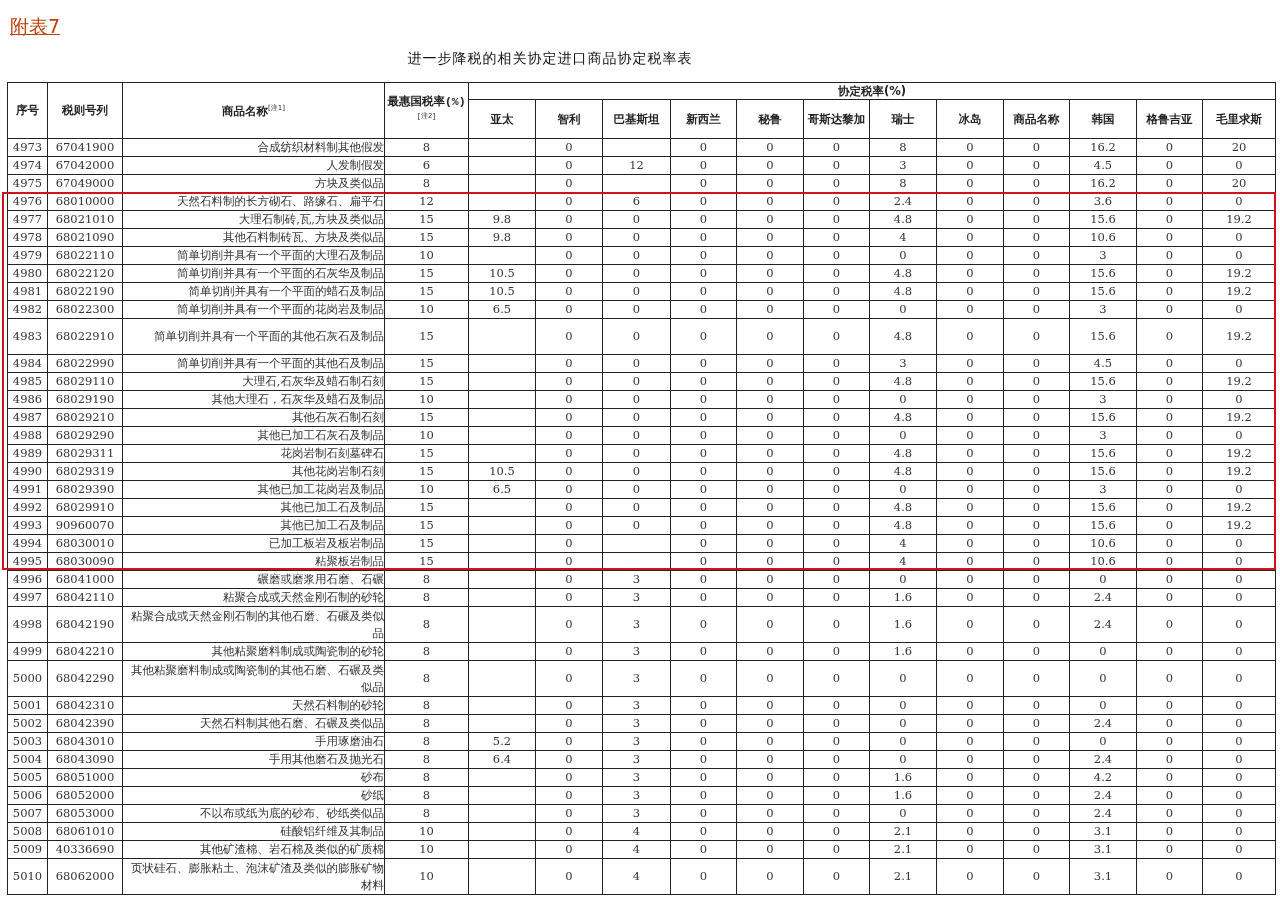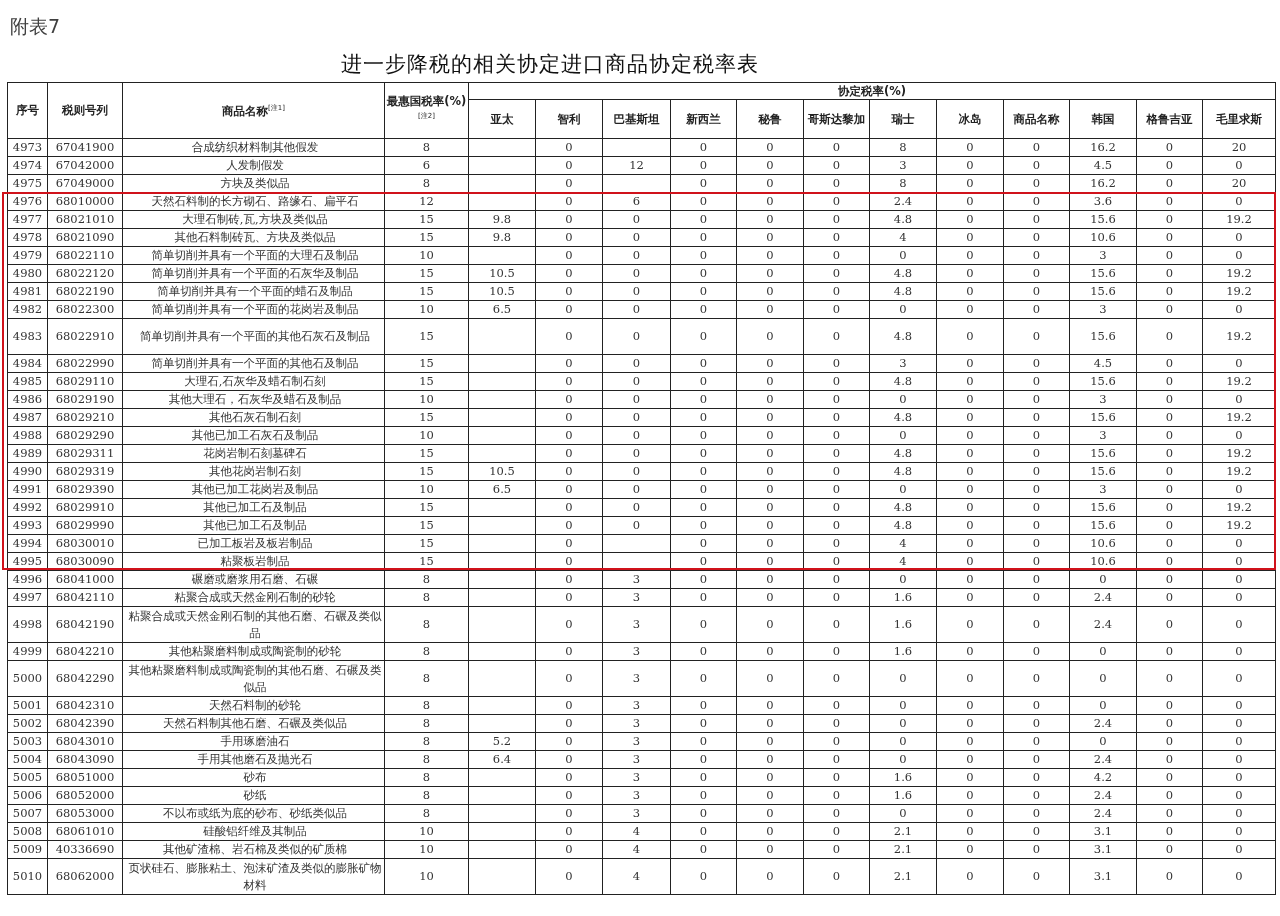--- a/index.html
+++ b/index.html
@@ -1,25 +1,25 @@
 <!DOCTYPE html>
 <html><head>
 <meta charset="utf-8">
 <style>
   html, body { margin:0; padding:0; background:#ffffff; }
   body { width:1280px; height:916px; position:relative; overflow:hidden;
          font-family:"DejaVu Serif","Liberation Serif",serif; color:#222; }
   .appendix { position:absolute; left:10px; top:14px; font-family:"DejaVu Sans","Liberation Sans",sans-serif;
-              font-size:19px; color:#404040; }
+              font-size:19px; color:#c2410c;text-decoration:underline; }
   .title { position:absolute; left:0; width:1100px; top:50px; text-align:center;
-           font-family:"DejaVu Sans","Liberation Sans",sans-serif; font-size:21px; color:#111; letter-spacing:1px; }
+           font-family:"DejaVu Sans","Liberation Sans",sans-serif; font-size:14px; color:#111; letter-spacing:1px; }
   table.rates { position:absolute; left:7px; top:82px; border-collapse:collapse; table-layout:fixed; width:1268px; }
   table.rates th, table.rates td { border:1.2px solid #222; padding:0; font-size:11.5px; text-align:center; vertical-align:middle; overflow:hidden; }
   table.rates th { font-weight:bold; font-family:"DejaVu Sans","Liberation Sans",sans-serif; font-size:11.5px; color:#222; }
-  table.rates td.name { text-align:center; padding-left:3px; line-height:17px; white-space:normal; word-break:break-all; }
+  table.rates td.name { text-align:right; padding-left:3px; line-height:17px; white-space:normal; word-break:break-all; }
   table.rates td { height:17px; line-height:17px; color:#333; }
   table.rates tr.tall td { height:35px; }
   th sup { font-size:7px; font-weight:normal; vertical-align:super;text-align:center; }
   .hdr-group { height:17px; }
   .hdr-row2 th { height:38px; line-height:15px; }
   .highlight-box { position:absolute; left:2px; top:192px; width:1274px; height:378px;
                    border:2.5px solid #d0121b; box-sizing:border-box; pointer-events:none; }
 </style>
 </head>
 <body>
@@ -44,21 +44,21 @@
     <col style="width:66px">
       <col style="width:67px">
       <col style="width:66px">
       <col style="width:73px">
   </colgroup>
   <thead id="thead">
     <tr class="hdr-group">
       <th rowspan="2">序号</th>
       <th rowspan="2">税则号列</th>
       <th rowspan="2"><span>商品名称</span><sup>[注1]</sup></th>
-      <th rowspan="2" style="line-height:15px;"><span>最惠国税率(%)</span><sup>[注2]</sup></th>
+      <th rowspan="2" style="line-height:15px;font-family:Liberation Mono, monospace;"><span>最惠国税率(%)</span><sup>[注2]</sup></th>
       <th colspan="12">协定税率(%)</th>
     </tr>
     <tr class="hdr-row2" id="partner-row">
         <th>亚太</th>
         <th>智利</th>
         <th>巴基斯坦</th>
         <th>新西兰</th>
         <th>秘鲁</th>
         <th>哥斯达黎加</th>
         <th>瑞士</th>
@@ -425,21 +425,21 @@
         <td>0</td>
         <td>4.8</td>
         <td>0</td>
         <td>0</td>
         <td>15.6</td>
         <td>0</td>
         <td>19.2</td>
       </tr>
       <tr>
         <td>4993</td>
-        <td>68029990</td>
+        <td>90960070</td>
         <td class="name">其他已加工石及制品</td>
         <td>15</td>
         <td></td>
         <td>0</td>
         <td>0</td>
         <td>0</td>
         <td>0</td>
         <td>0</td>
         <td>4.8</td>
         <td>0</td>

